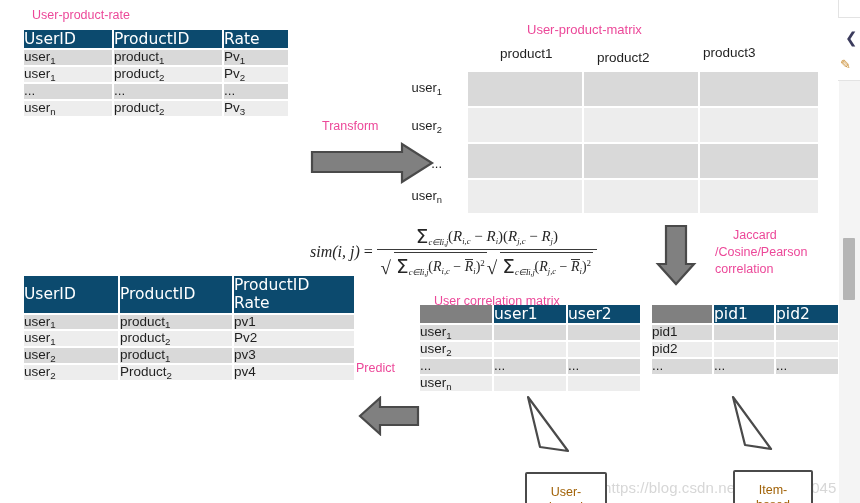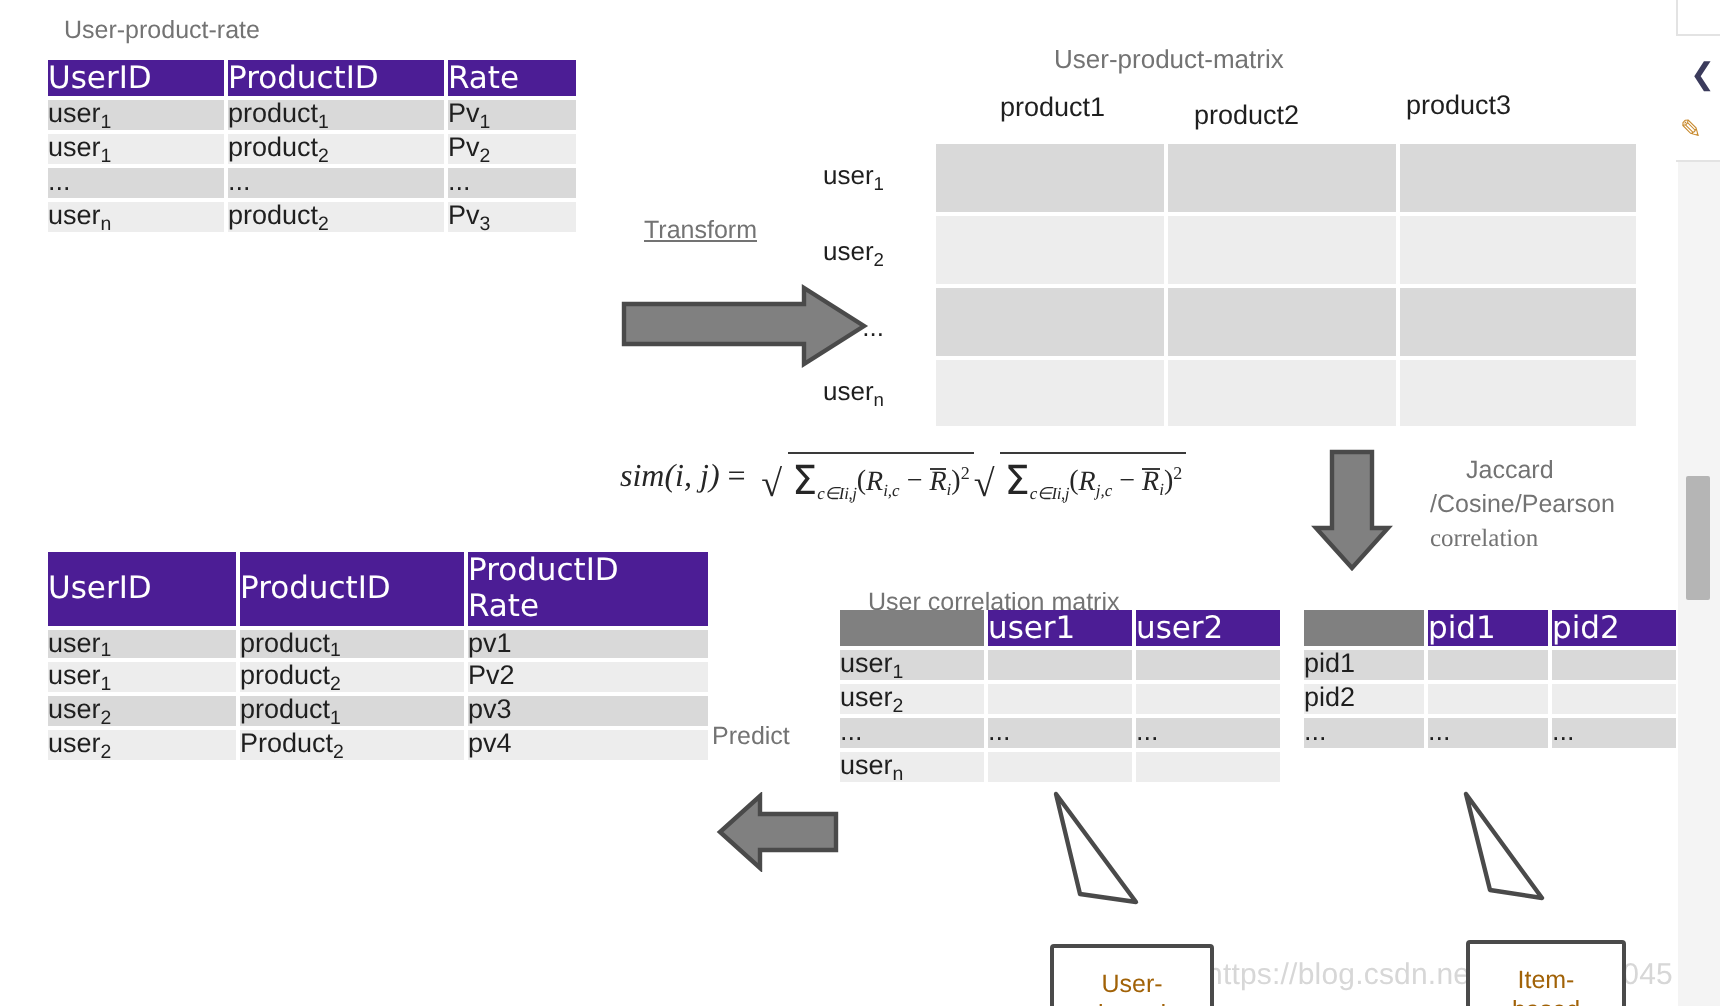--- a/index.html
+++ b/index.html
@@ -27,21 +27,21 @@
     border-spacing: 2px;
     table-layout: fixed;
   }
   .tbl td, .tbl th {
     padding: 0;
     margin: 0;
     vertical-align: middle;
     font-weight: normal;
   }
   .hcell {
-    background: #4c1d95;
+    background: #0c4a6e;
     color: #ffffff;
     font-weight: bold;
     font-family: "DejaVu Sans", sans-serif;
     font-size: 15.5px;
     text-align: left;
     padding: 7px 9px 7px 9px;
     line-height: 1.18;
   }
   .hcell.blank { background: #808080; }
   .rcell {
@@ -54,21 +54,21 @@
   }
   .rowA .rcell { background: #d9d9d9; }
   .rowB .rcell { background: #ededed; }
 
   sub { font-size: 0.72em; vertical-align: baseline; position: relative; top: 0.30em; }
 
   
   .caption {
     position: absolute;
     font-size: 12.5px;
-    color: #737373;
+    color: #ec4899;
     white-space: nowrap;
     font-family: "Liberation Sans", sans-serif;
   }
   .caption.big { font-size: 13px; }
 
   
   .grid {
     position: absolute;
     display: grid;
     gap: 2px;
@@ -222,21 +222,21 @@
         <td class="rcell"><span>...</span></td>
       </tr>
       <tr class="rowB">
         <td class="rcell"><span>user</span><sub>n</sub></td>
         <td class="rcell"><span>product</span><sub>2</sub></td>
         <td class="rcell"><span>Pv</span><sub>3</sub></td>
       </tr>
     </tbody>
   </table>
 
-  <div class="caption" style="left:322px; top:108px;text-decoration:underline;">Transform</div>
+  <div class="caption" style="left:322px; top:119px;">Transform</div>
   <svg class="arrow" style="left:310px; top:142px;" width="125" height="42" viewBox="0 0 125 42">
     <path d="M2,10 L92,10 L92,2 L122,21 L92,40 L92,30 L2,30 Z" fill="#808080" stroke="#4a4a4a" stroke-width="2.2" stroke-linejoin="miter"></path>
   </svg>
 
   <div class="caption big" style="left:527px; top:22px;">User-product-matrix</div>
 
   <div class="collabel" style="left:500px; top:46px;">product1</div>
   <div class="collabel" style="left:597px; top:50px;">product2</div>
   <div class="collabel" style="left:703px; top:45px;">product3</div>
 
@@ -255,33 +255,34 @@
     <div class="gcell"></div>
     <div class="gcell"></div>
     <div class="gcell"></div>
     <div class="gcell light"></div>
     <div class="gcell light"></div>
     <div class="gcell light"></div>
   </div>
 
   <div class="formula" style="left:310px; top:224px;">
     <span class="simlhs">sim(i, j)</span><span class="simlhs">=</span><span class="frac">
+      <span class="num"><span class="sig">Σ</span><span class="sigsub">c∈I<span class="it">i,j</span></span>(<span class="it">R<span class="sb">i,c</span></span>&nbsp;−&nbsp;<span class="it">R<span class="sb">i</span></span>)(<span class="it">R<span class="sb">j,c</span></span>&nbsp;−&nbsp;<span class="it">R<span class="sb">j</span></span>)</span>
       <span class="den"><span class="radsym">√</span><span class="radical"><span class="sig">Σ</span><span class="sigsub">c∈I<span class="it">i,j</span></span>(<span class="it">R<span class="sb">i,c</span></span>&nbsp;−&nbsp;<span class="ovl it">R</span><span class="sb">i</span>)<span class="sup">2</span></span><span class="radsym">√</span><span class="radical"><span class="sig">Σ</span><span class="sigsub">c∈I<span class="it">i,j</span></span>(<span class="it">R<span class="sb">j,c</span></span>&nbsp;−&nbsp;<span class="ovl it">R</span><span class="sb">i</span>)<span class="sup">2</span></span></span>
     </span>
   </div>
 
   <div class="caption" style="left:434px; top:273px;margin-top:21px;">User correlation matrix</div>
 
   <svg class="arrow" style="left:655px; top:224px;" width="42" height="62" viewBox="0 0 42 62">
     <path d="M11,2 L31,2 L31,40 L39,40 L21,60 L3,40 L11,40 Z" fill="#808080" stroke="#4a4a4a" stroke-width="2.2" stroke-linejoin="miter"></path>
   </svg>
 
   <div class="caption" style="left:733px; top:228px;">Jaccard</div>
   <div class="caption" style="left:715px; top:245px;">/Cosine/Pearson</div>
-  <div class="caption" style="left:715px; top:262px;font-family:Liberation Serif, serif;">correlation</div>
+  <div class="caption" style="left:715px; top:262px;">correlation</div>
 
   <table class="tbl" style="left:22px; top:274px; width:332px;">
     <colgroup>
         <col style="width:94px">
         <col style="width:112px">
         <col style="width:120px">
       </colgroup>
     <tbody>
       <tr>
         <th class="hcell">UserID</th>

